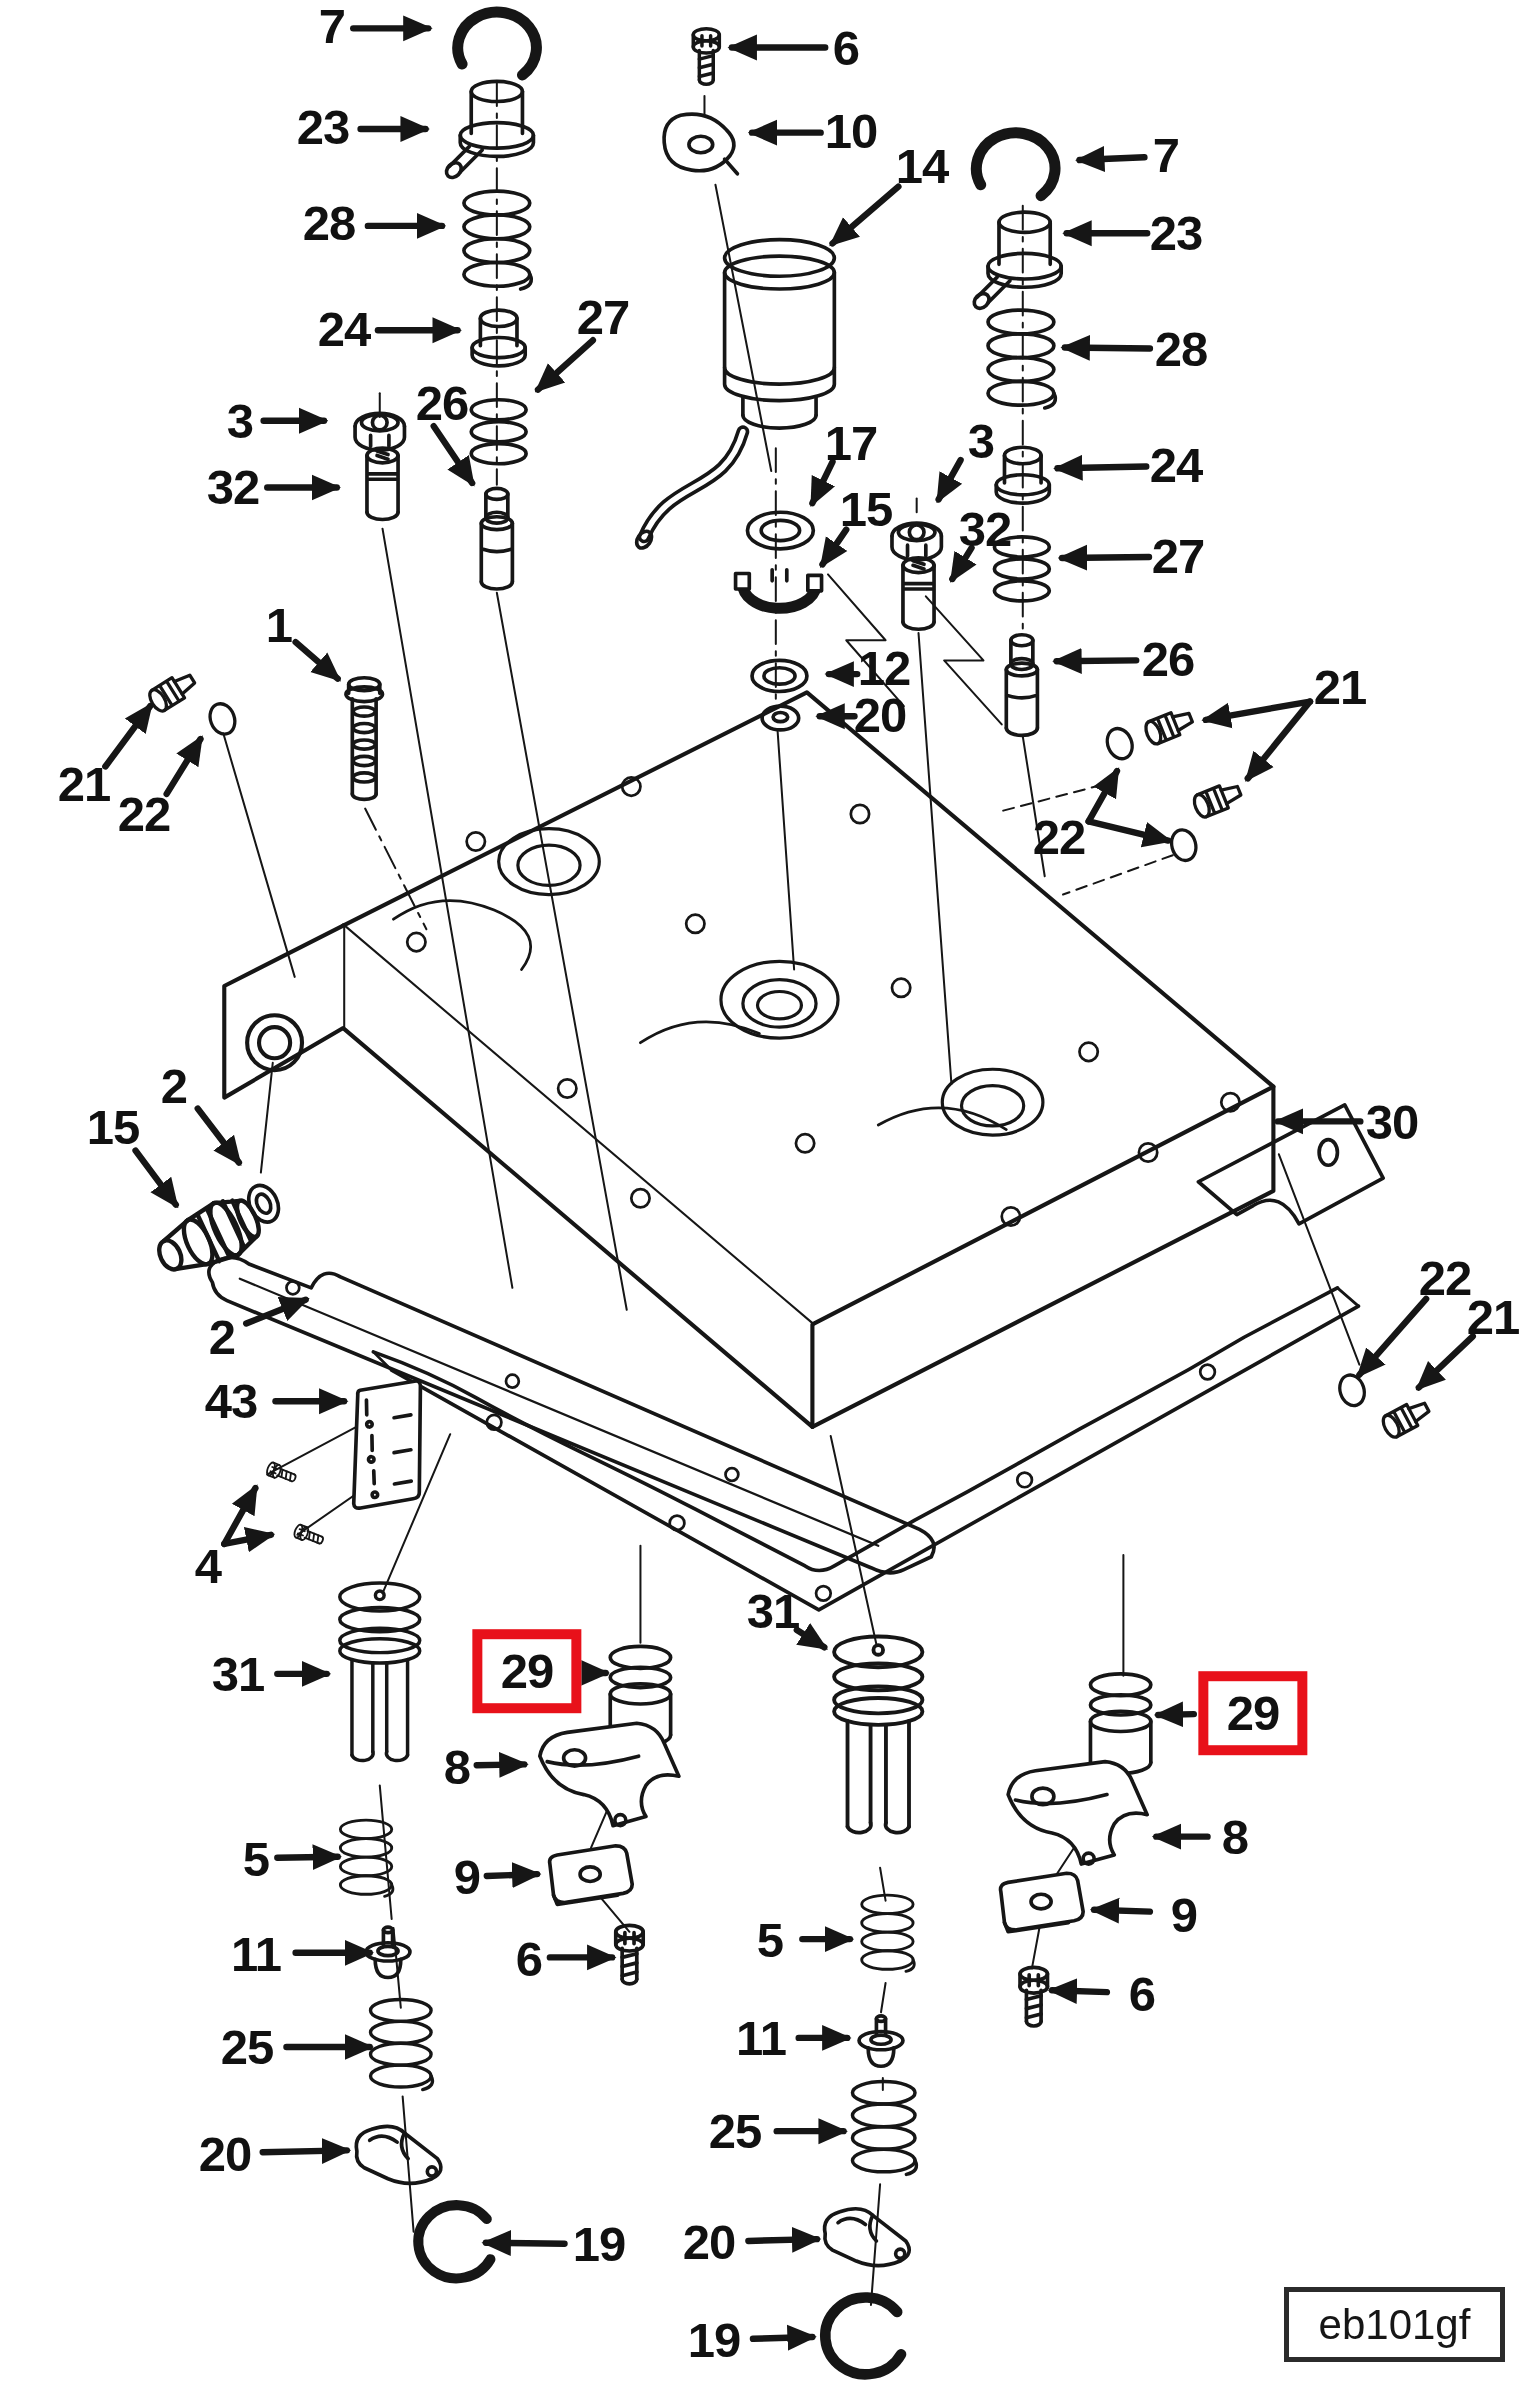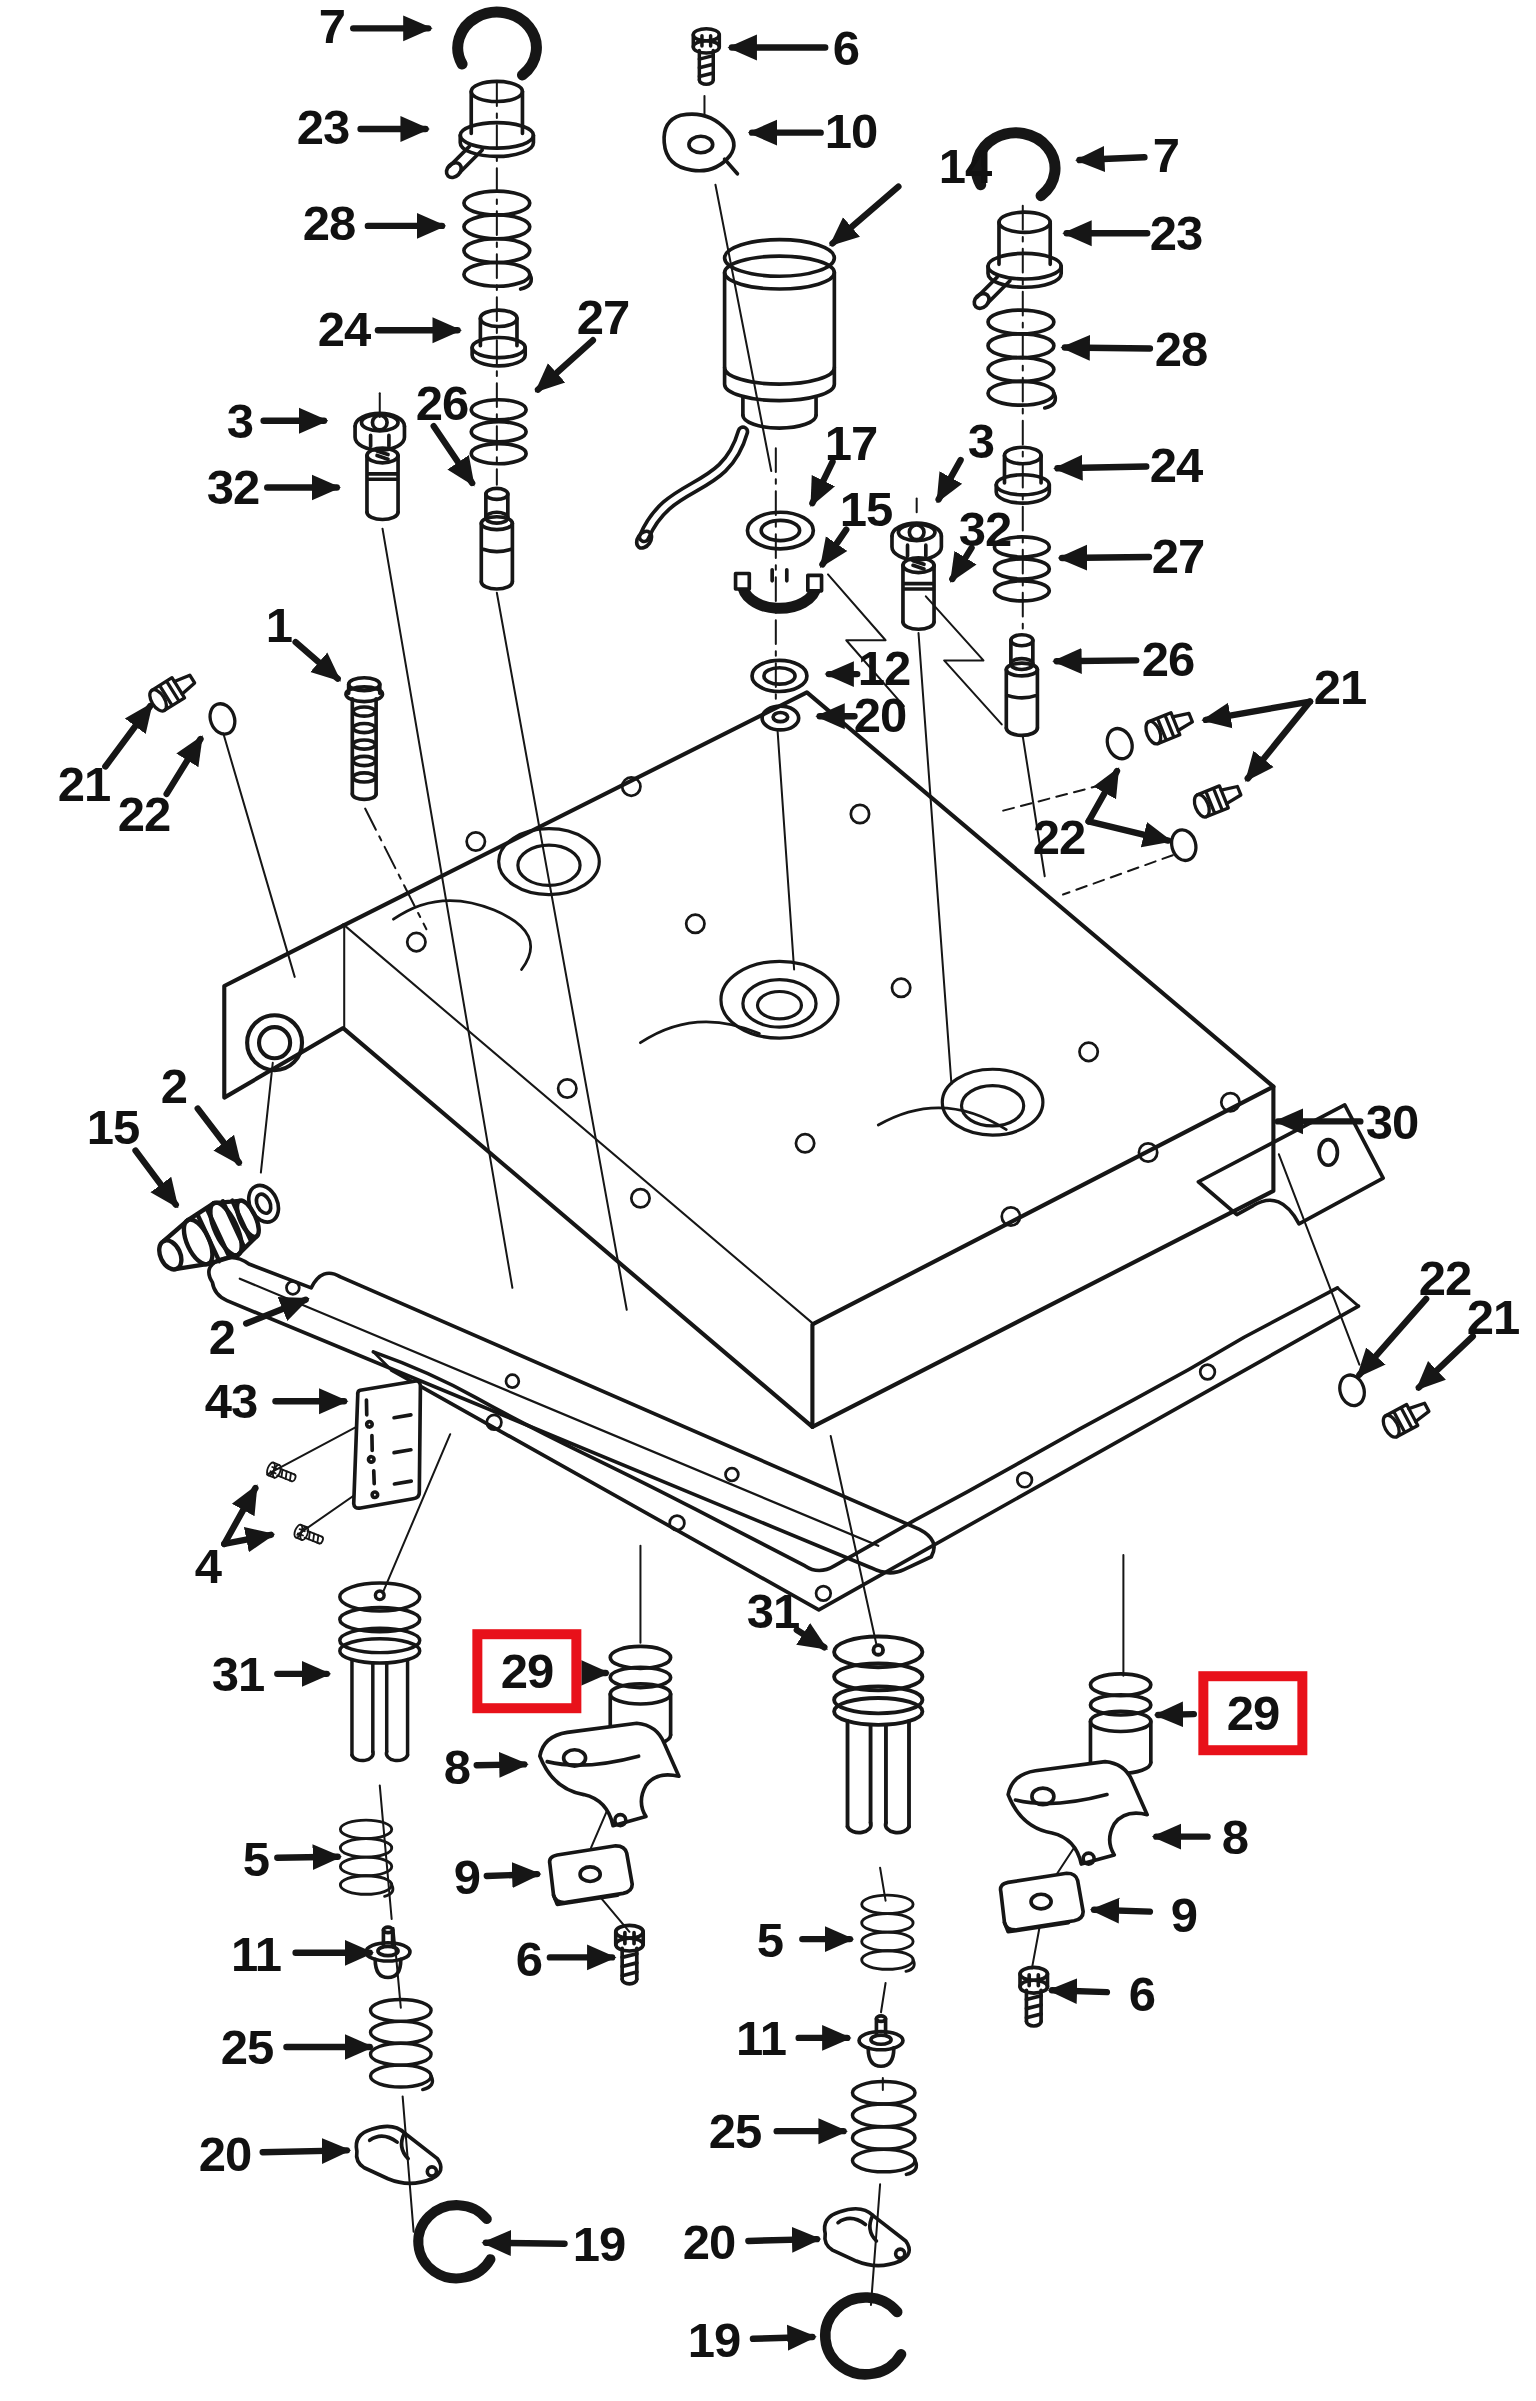--- a/index.html
+++ b/index.html
@@ -436,21 +436,21 @@
       <div class="callout" style="left: 332px; top: 25.6px;">7</div>
       <div class="callout" style="left: 323px; top: 127px;">23</div>
       <div class="callout" style="left: 329px; top: 223px;">28</div>
       <div class="callout" style="left: 344px; top: 329px;">24</div>
       <div class="callout" style="left: 603px; top: 317px;">27</div>
       <div class="callout" style="left: 240px; top: 421px;">3</div>
       <div class="callout" style="left: 233px; top: 487px;">32</div>
       <div class="callout" style="left: 442px; top: 403px;">26</div>
       <div class="callout" style="left: 846px; top: 48px;">6</div>
       <div class="callout" style="left: 851px; top: 131px; text-align: right;">10</div>
-      <div class="callout" style="left: 922px; top: 166px; margin-left: 43px;">14</div>
+      <div class="callout" style="left: 922px; top: 166px;">14</div>
       <div class="callout" style="left: 851px; top: 443px;">17</div>
       <div class="callout" style="left: 866px; top: 509px;">15</div>
       <div class="callout" style="left: 981px; top: 441px;">3</div>
       <div class="callout" style="left: 985px; top: 529px;">32</div>
       <div class="callout" style="left: 884px; top: 668px;">12</div>
       <div class="callout" style="left: 880px; top: 715px;">20</div>
       <div class="callout" style="left: 1166px; top: 155px;">7</div>
       <div class="callout" style="left: 1176px; top: 233px;">23</div>
       <div class="callout" style="left: 1181px; top: 349px;">28</div>
       <div class="callout" style="left: 1176px; top: 465px;">24</div>
@@ -484,15 +484,18 @@
       <div class="callout" style="left: 761px; top: 2038px;">11</div>
       <div class="callout" style="left: 735px; top: 2131px;">25</div>
       <div class="callout" style="left: 709px; top: 2242px;">20</div>
       <div class="callout" style="left: 714px; top: 2340px;">19</div>
       <div class="callout highlighted" style="left: 1253px; top: 1713px;">29</div>
       <div class="callout" style="left: 1235px; top: 1837px;">8</div>
       <div class="callout" style="left: 1184px; top: 1915px;">9</div>
       <div class="callout" style="left: 1142px; top: 1994px;">6</div>
     </div>
 
-
+<div class="code-box">
+  <span>eb101gf</span>
 </div>
 
+</div>
+
 
 </body></html>

